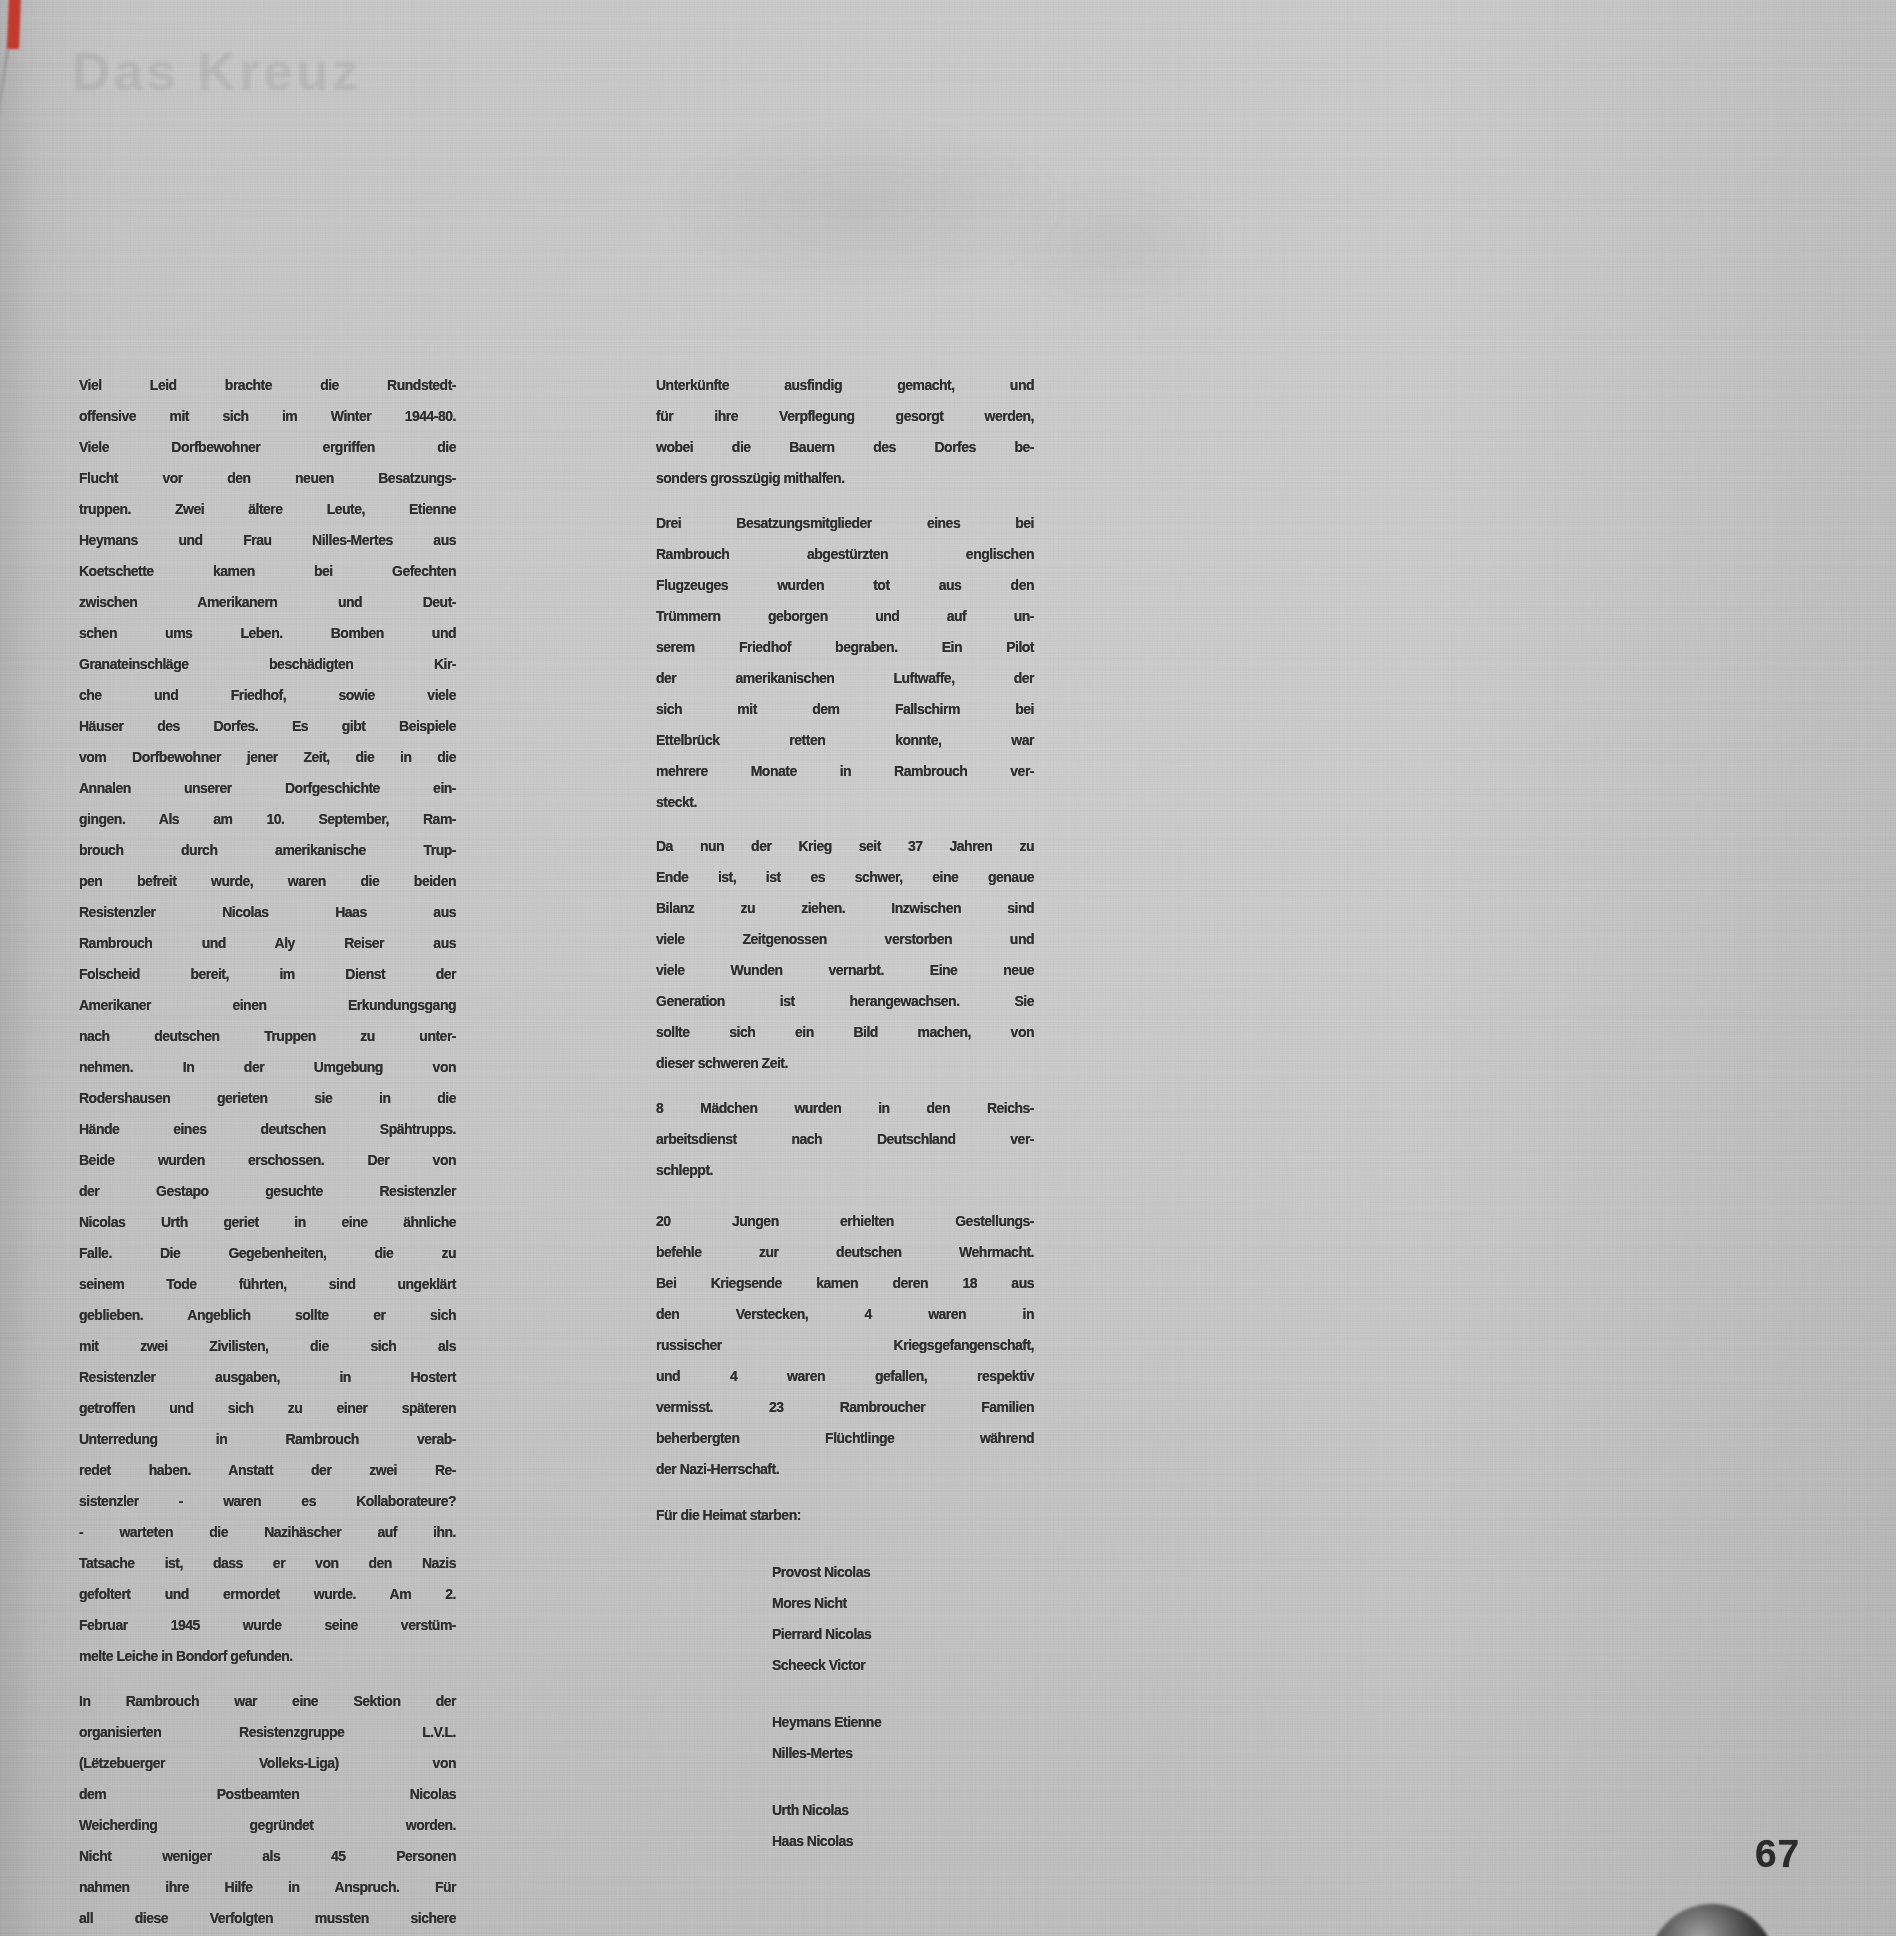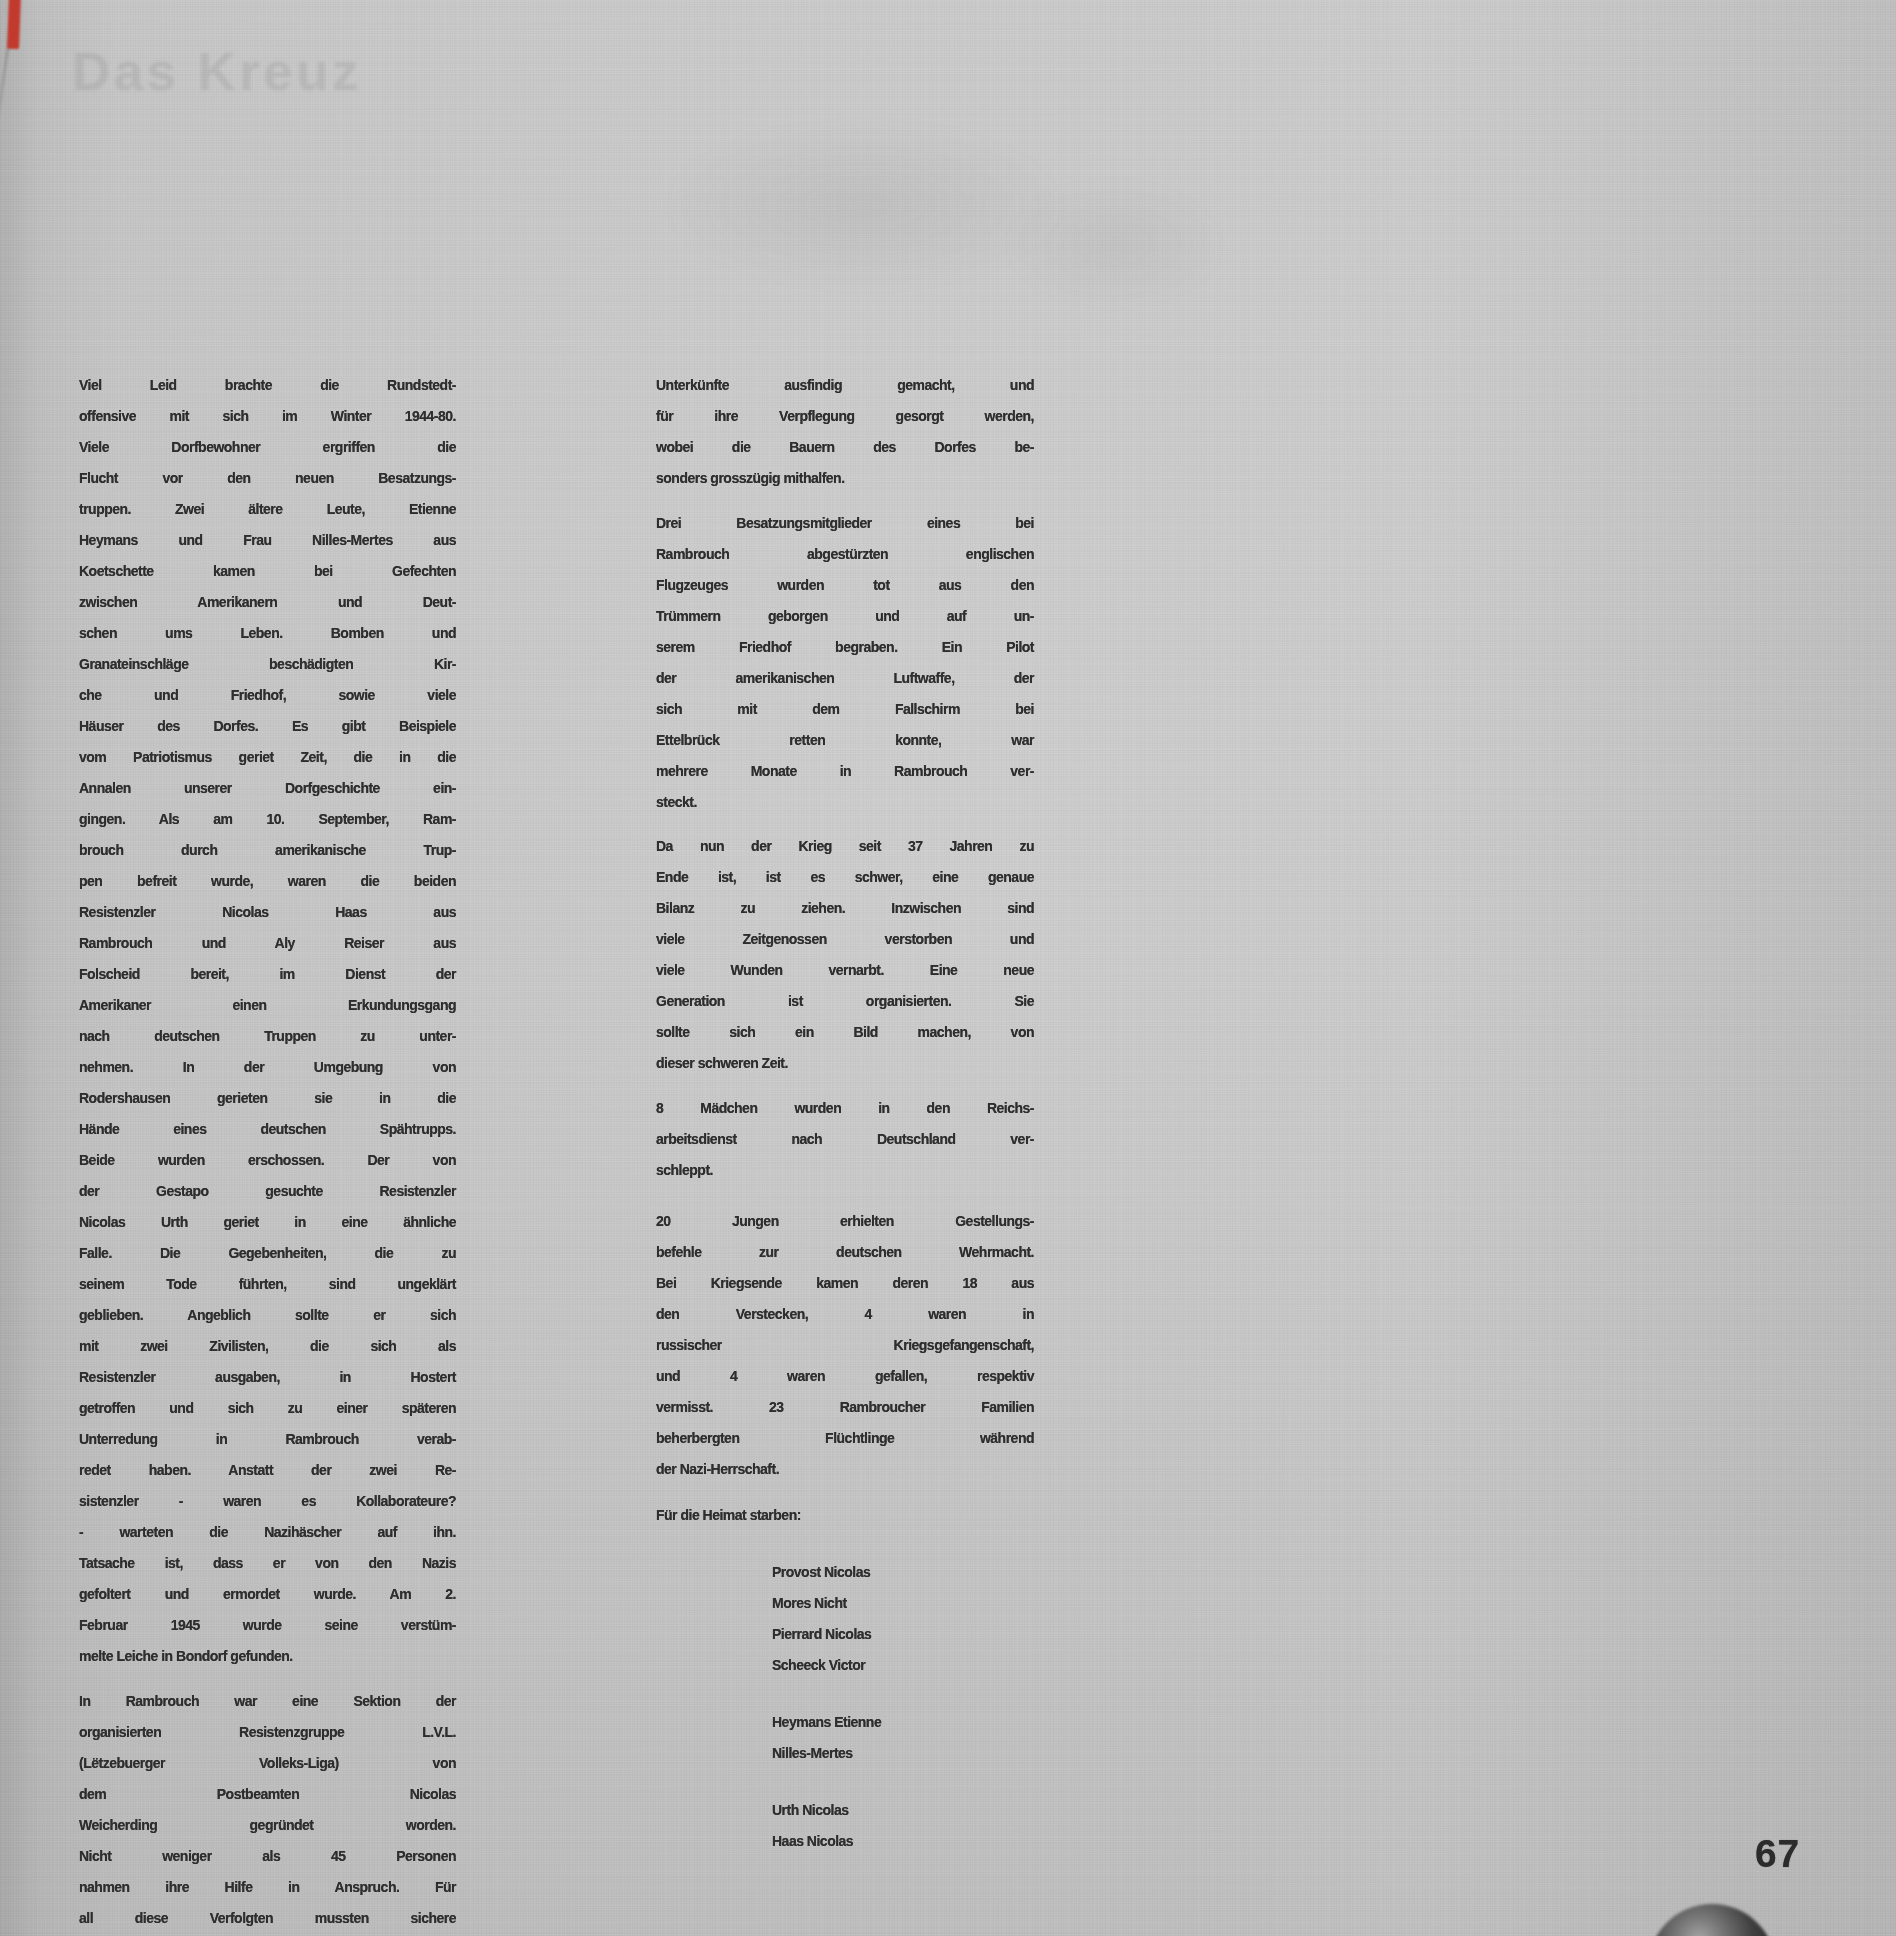--- a/index.html
+++ b/index.html
@@ -97,21 +97,21 @@
         <div class="line" style="">Viele Dorfbewohner ergriffen die</div>
         <div class="line" style="">Flucht vor den neuen Besatzungs-</div>
         <div class="line" style="">truppen. Zwei ältere Leute, Etienne</div>
         <div class="line" style="">Heymans und Frau Nilles-Mertes aus</div>
         <div class="line" style="">Koetschette kamen bei Gefechten</div>
         <div class="line" style="">zwischen Amerikanern und Deut-</div>
         <div class="line" style="">schen ums Leben. Bomben und</div>
         <div class="line" style="">Granateinschläge beschädigten Kir-</div>
         <div class="line" style="">che und Friedhof, sowie viele</div>
         <div class="line" style="">Häuser des Dorfes. Es gibt Beispiele</div>
-        <div class="line" style="">vom Patriotismus geriet Zeit, die in die</div>
+        <div class="line" style="">vom Dorfbewohner jener Zeit, die in die</div>
         <div class="line" style="">Annalen unserer Dorfgeschichte ein-</div>
         <div class="line" style="">gingen. Als am 10. September, Ram-</div>
         <div class="line" style="">brouch durch amerikanische Trup-</div>
         <div class="line" style="">pen befreit wurde, waren die beiden</div>
         <div class="line" style="">Resistenzler Nicolas Haas aus</div>
         <div class="line" style="">Rambrouch und Aly Reiser aus</div>
         <div class="line" style="">Folscheid bereit, im Dienst der</div>
         <div class="line" style="">Amerikaner einen Erkundungsgang</div>
         <div class="line" style="">nach deutschen Truppen zu unter-</div>
         <div class="line" style="">nehmen. In der Umgebung von</div>
@@ -164,21 +164,21 @@
         <div class="line" style="">Ettelbrück retten konnte, war</div>
         <div class="line" style="">mehrere Monate in Rambrouch ver-</div>
         <div class="line last" style="">steckt.</div>
       </div>
       <div class="para">
         <div class="line" style="">Da nun der Krieg seit 37 Jahren zu</div>
         <div class="line" style="">Ende ist, ist es schwer, eine genaue</div>
         <div class="line" style="">Bilanz zu ziehen. Inzwischen sind</div>
         <div class="line" style="">viele Zeitgenossen verstorben und</div>
         <div class="line" style="">viele Wunden vernarbt. Eine neue</div>
-        <div class="line" style="">Generation ist organisierten. Sie</div>
+        <div class="line" style="">Generation ist herangewachsen. Sie</div>
         <div class="line" style="">sollte sich ein Bild machen, von</div>
         <div class="line last" style="">dieser schweren Zeit.</div>
       </div>
       <div class="para">
         <div class="line" style="">8 Mädchen wurden in den Reichs-</div>
         <div class="line" style="">arbeitsdienst nach Deutschland ver-</div>
         <div class="line last" style="">schleppt.</div>
       </div>
       <div class="para no-gap">
         <div class="line" style="">20 Jungen erhielten Gestellungs-</div>

